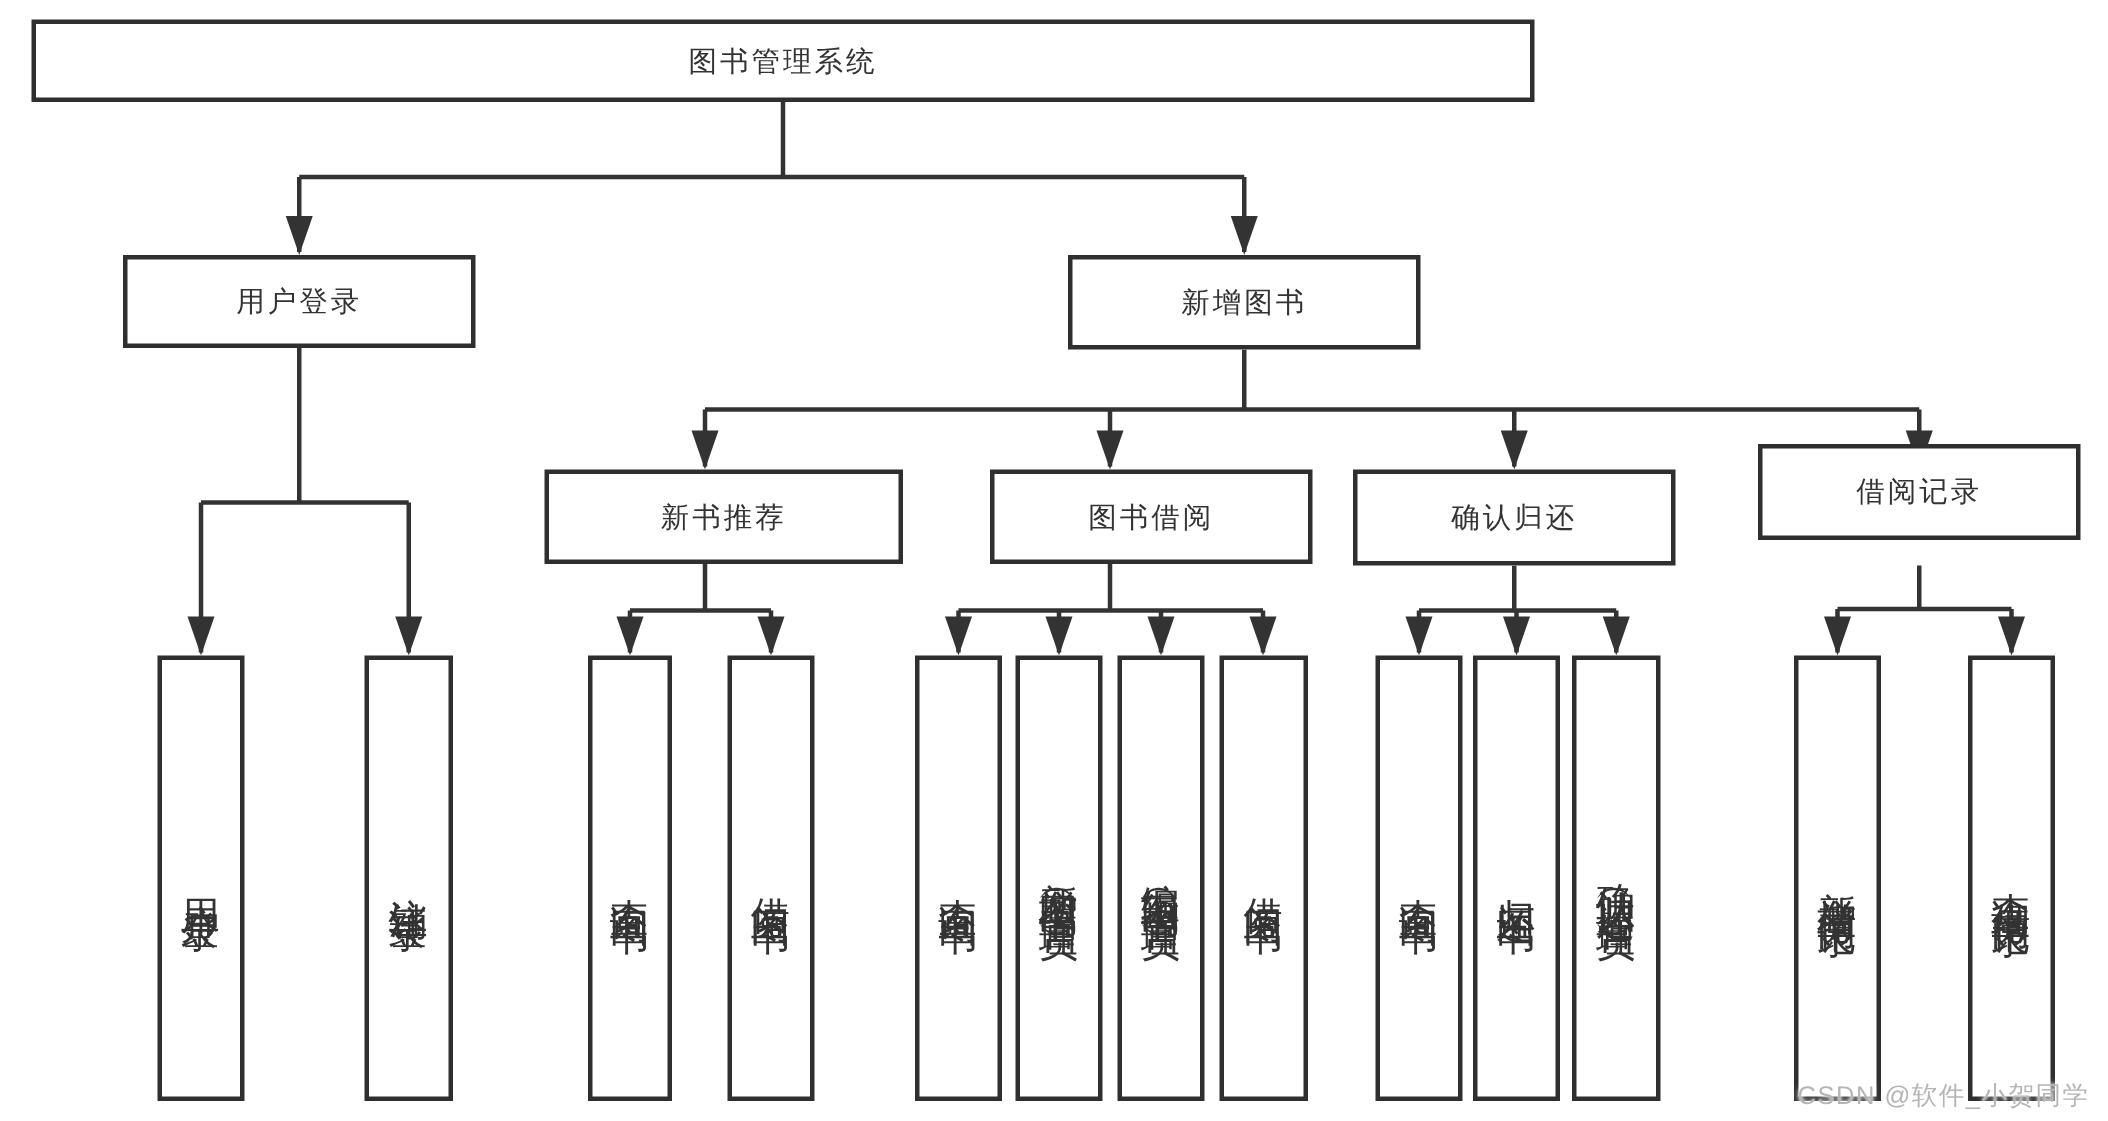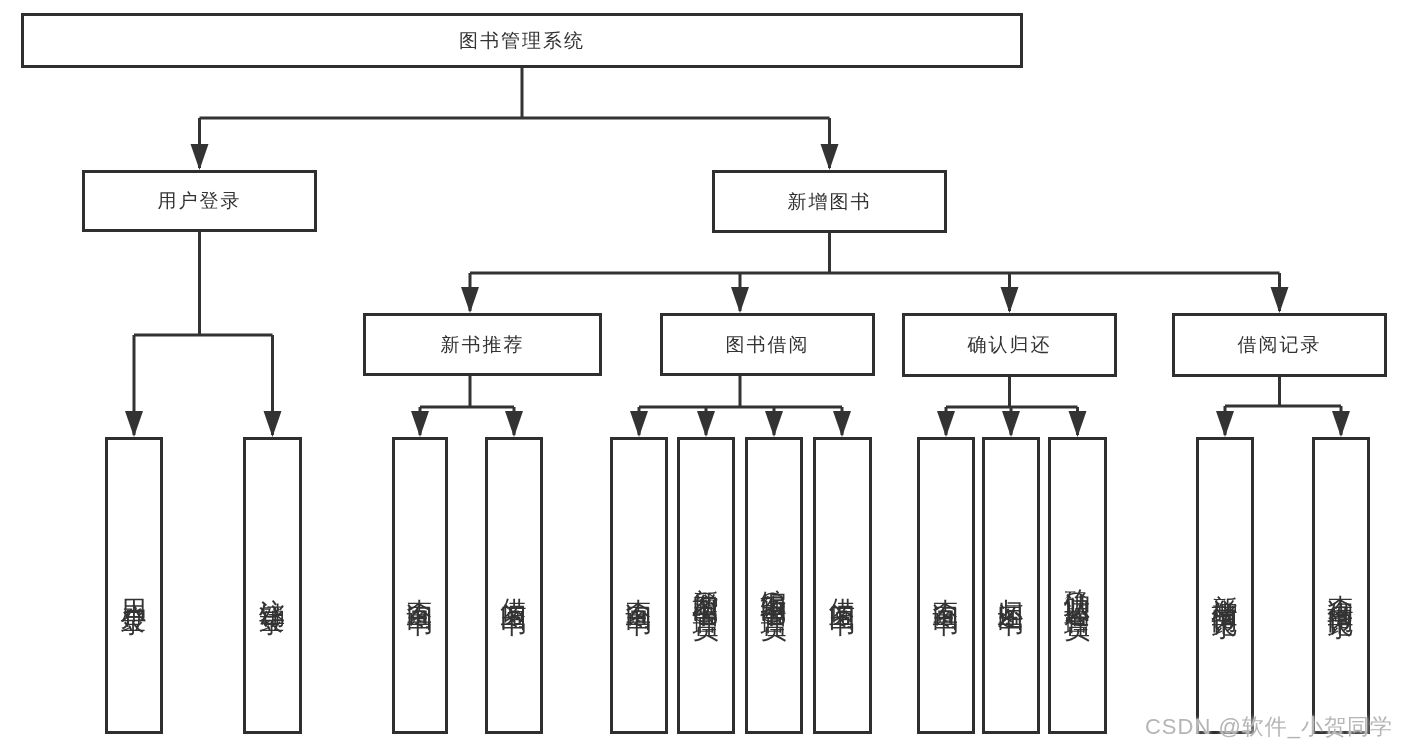--- a/index.html
+++ b/index.html
@@ -42,42 +42,42 @@
   }
   
   .n-root      { left: 21px;   top: 13px;  width: 1002px; height: 55px; }
   
   .n-login     { left: 82px;   top: 170px; width: 235px;  height: 62px; }
   .n-mgmt      { left: 712px;  top: 170px; width: 235px;  height: 63px; }
   
   .n-recommend { left: 363px;  top: 313px; width: 239px;  height: 63px; }
   .n-borrow    { left: 660px;  top: 313px; width: 215px;  height: 63px; }
   .n-current   { left: 902px;  top: 313px; width: 215px;  height: 64px; }
-  .n-records   { left: 1172px; top: 313px; width: 215px;  height: 64px; }
+  .n-records   { left: 1172px; top: 296px; width: 215px;  height: 64px; }
   
   .leaf        { top: 437px; height: 297px; }
   .lf-login-1  { left: 105px;  width: 58px; }
   .lf-login-2  { left: 243px;  width: 59px; }
   .lf-rec-1    { left: 392px;  width: 56px; }
   .lf-rec-2    { left: 485px;  width: 58px; }
   .lf-bor-1    { left: 610px;  width: 58px; }
   .lf-bor-2    { left: 677px;  width: 58px; }
   .lf-bor-3    { left: 745px;  width: 58px; }
   .lf-bor-4    { left: 813px;  width: 59px; }
   .lf-cur-1    { left: 917px;  width: 58px; }
   .lf-cur-2    { left: 982px;  width: 58px; }
   .lf-cur-3    { left: 1048px; width: 59px; }
   .lf-recd-1   { left: 1196px; width: 58px; }
   .lf-recd-2   { left: 1312px; width: 58px; }
 
   .watermark {
     position: absolute;
     right: 12px;
     bottom: 5px;
-    font-size: 22px;
+    font-size: 17px;
     color: #b5b5b5;
     letter-spacing: 1px;
     white-space: nowrap;
     text-shadow: 0 0 4px #ffffff, 0 0 2px #ffffff;
   }
 </style>
 </head>
 <body>
 
 <div class="canvas">

